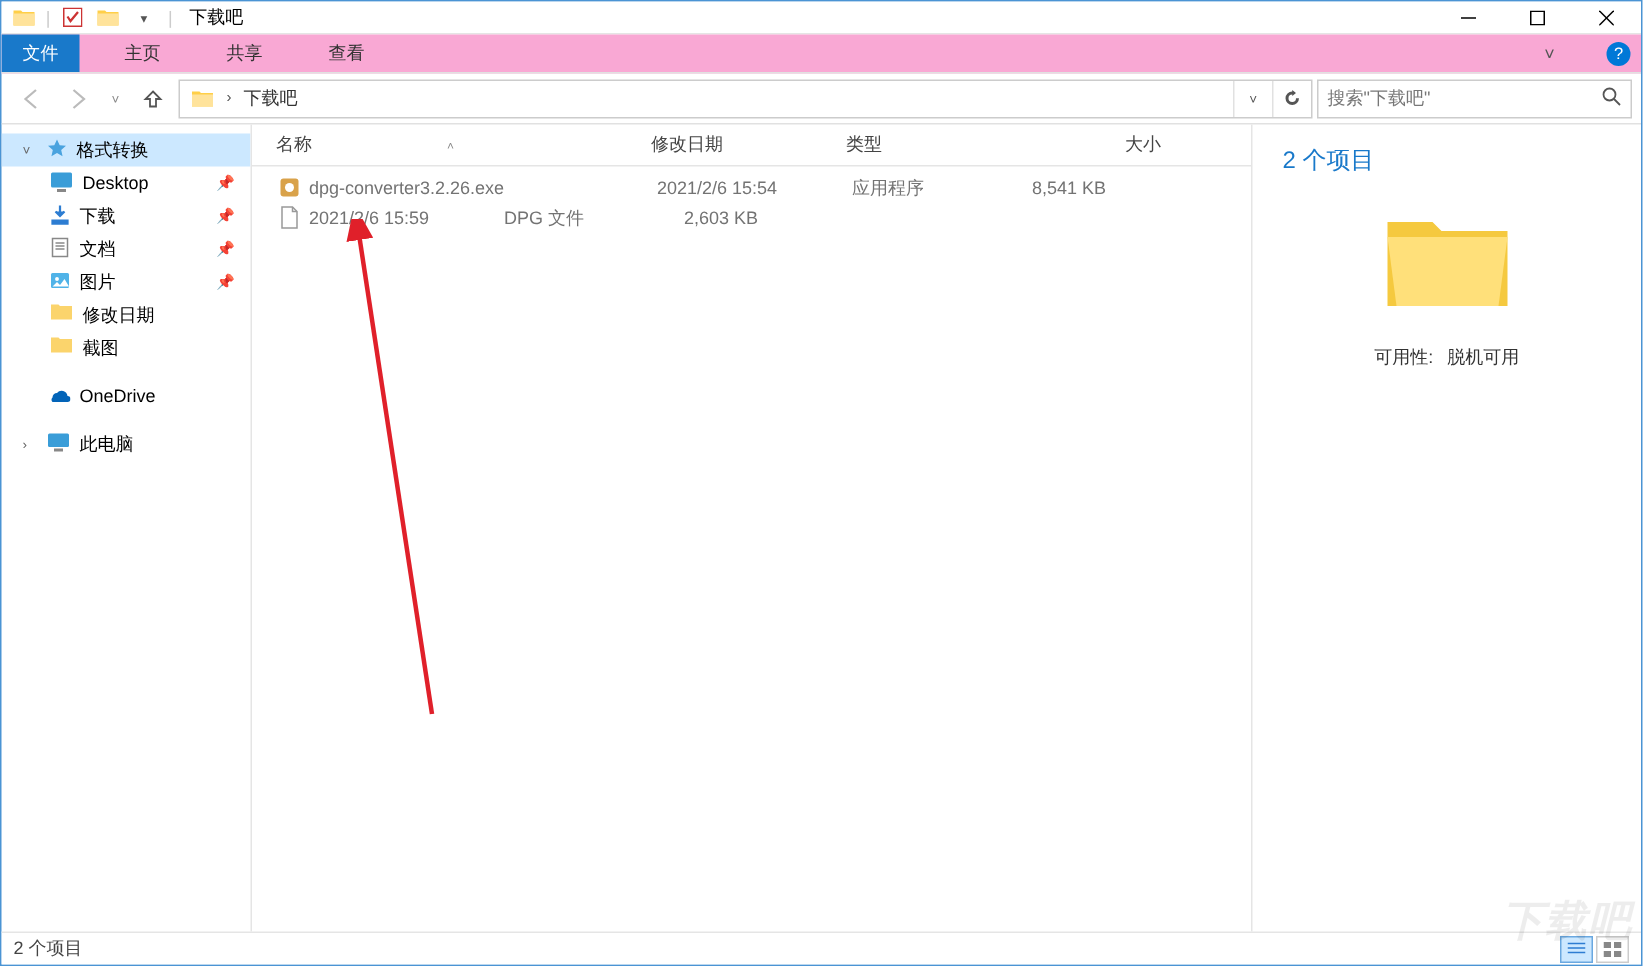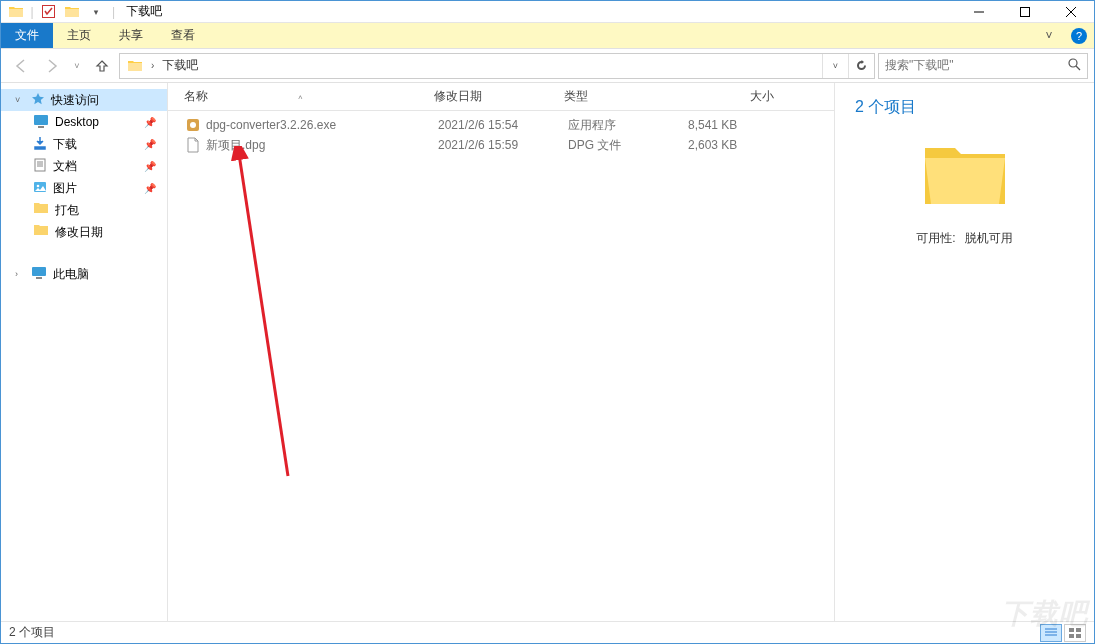--- a/index.html
+++ b/index.html
@@ -7,21 +7,21 @@
 
 
 .titlebar { height: 22px; background: #fff; display: flex; align-items: center; border-bottom: 1px solid #e5e5e5; }
 .titlebar .qat { display: flex; align-items: center; padding-left: 4px; gap: 2px; }
 .titlebar .qat .qbtn { width: 22px; height: 20px; display: flex; align-items: center; justify-content: center; }
 .titlebar .title { margin-left: 8px; color: #000; }
 .titlebar .winctl { margin-left: auto; display: flex; }
 .titlebar .winbtn { width: 46px; height: 22px; display: flex; align-items: center; justify-content: center; }
 
 
-.ribbon { height: 26px; background: #fef9c3; display: flex; align-items: stretch; border-bottom: 1px solid #e1e1e1; }
+.ribbon { height: 26px; background: #f9a8d4; display: flex; align-items: stretch; border-bottom: 1px solid #e1e1e1; gap: 16px; }
 .ribbon .file-tab { background: #1979ca; color: #fff; padding: 0 14px; display: flex; align-items: center; }
 .ribbon .tab { padding: 0 14px; display: flex; align-items: center; color: #333; }
 .ribbon .spacer { flex: 1; }
 .ribbon .collapse { width: 30px; display: flex; align-items: center; justify-content: center; color: #555; }
 .ribbon .help { width: 30px; display: flex; align-items: center; justify-content: center; }
 .help-circle { width: 16px; height: 16px; border-radius: 50%; background: #0078d7; color: #fff; font-size: 11px; display: flex; align-items: center; justify-content: center; }
 
 
 .navbar { height: 34px; display: flex; align-items: center; padding: 3px 6px; gap: 3px; border-bottom: 1px solid #e1e1e1; }
 .navbtn { width: 28px; height: 26px; display: flex; align-items: center; justify-content: center; color: #aaa; }
@@ -185,21 +185,21 @@
 </div>
 
 <div class="main">
 
   <div class="sidebar">
     <div class="side-item sel">
       <span class="exp">˅</span>
       <span><svg width="14" height="14">
             <path d="M7 1l1.8 3.8 4.2.4-3.2 2.8.9 4.2L7 10l-3.7 2.2.9-4.2L1 5.2l4.2-.4z" fill="#4aa3df"></path>
           </svg></span>
-      <span>快速访问</span>
+      <span>格式转换</span>
     </div>
     <div class="side-item indent">
       <span><svg width="16" height="14">
             <rect x="1" y="1" width="14" height="10" fill="#3a9dd8" rx="1"></rect>
             <rect x="5" y="12" width="6" height="2" fill="#888"></rect>
           </svg></span>
       <span>Desktop</span>
       <span class="pin">📌</span>
     </div>
     <div class="side-item indent">
@@ -225,29 +225,36 @@
             <circle cx="5" cy="6" r="1.3" fill="#fff"></circle>
             <path d="M2 11l3-3 2 2 3-4 3 5z" fill="#fff"></path>
           </svg></span>
       <span>图片</span>
       <span class="pin">📌</span>
     </div>
     <div class="side-item indent">
       <span><svg width="16" height="13" viewBox="0 0 16 13">
             <path class="ico-folder-s" d="M1 1h5l1 1h8v9H1z"></path>
           </svg></span>
-      <span>打包</span>
+      <span>修改日期</span>
     </div>
     <div class="side-item indent">
       <span><svg width="16" height="13" viewBox="0 0 16 13">
             <path class="ico-folder-s" d="M1 1h5l1 1h8v9H1z"></path>
           </svg></span>
-      <span>修改日期</span>
+      <span>截图</span>
     </div>
     <div style="height:10px;"></div>
+    <div class="side-item">
+      <span class="exp" style="color:transparent;">›</span>
+      <span><svg width="16" height="12">
+            <path d="M4 8a3 3 0 0 1 3-3 4 4 0 0 1 7 2 2 2 0 0 1 0 4H4a2 2 0 0 1 0-3z" fill="#0364b8"></path>
+          </svg></span>
+      <span>OneDrive</span>
+    </div>
     <div style="height:10px;"></div>
     <div class="side-item">
       <span class="exp">›</span>
       <span><svg width="16" height="14">
             <rect x="1" y="1" width="14" height="9" fill="#3a9dd8" rx="1"></rect>
             <rect x="5" y="11" width="6" height="2" fill="#888"></rect>
           </svg></span>
       <span>此电脑</span>
     </div>
     <div style="height:10px;"></div>
@@ -273,21 +280,20 @@
         <span class="ftype">应用程序</span>
         <span class="fsize">8,541 KB</span>
       </div>
       <div class="filerow">
         <span class="ficon">
             <svg width="14" height="16">
               <path d="M2 1h7l3 3v11H2z" fill="#fff" stroke="#999"></path>
               <path d="M9 1v3h3" fill="none" stroke="#999"></path>
             </svg>
           </span>
-        <span class="fname">新项目.dpg</span>
         <span class="fdate">2021/2/6 15:59</span>
         <span class="ftype">DPG 文件</span>
         <span class="fsize">2,603 KB</span>
       </div>
 
       <svg class="red-arrow" style="left:55px; top:35px;" width="80" height="340">
         <defs>
             <marker id="ah" markerWidth="10" markerHeight="10" refX="2" refY="3" orient="auto">
               <path d="M0,0 L0,6 L8,3 z" fill="#e0202a"></path>
             </marker>

